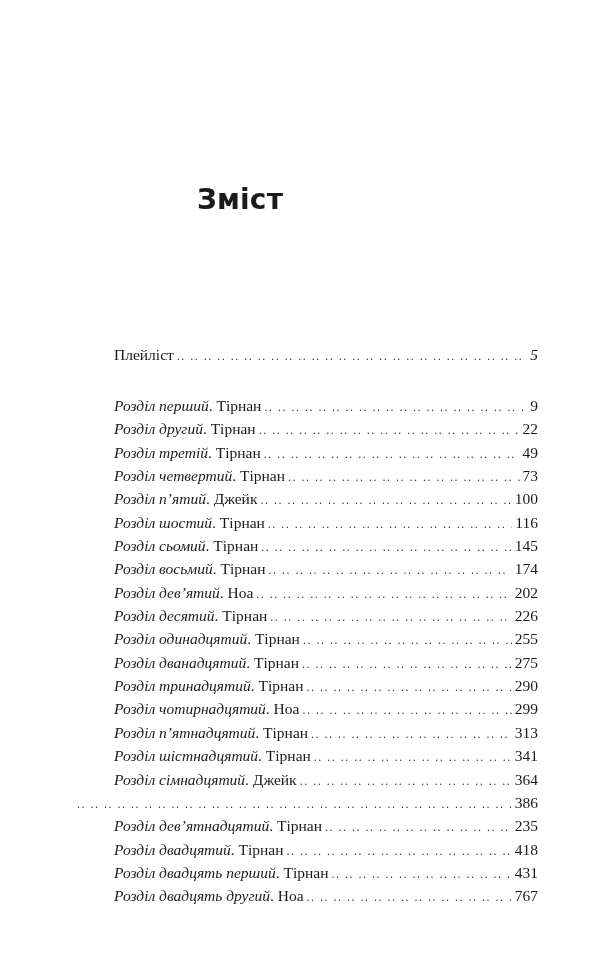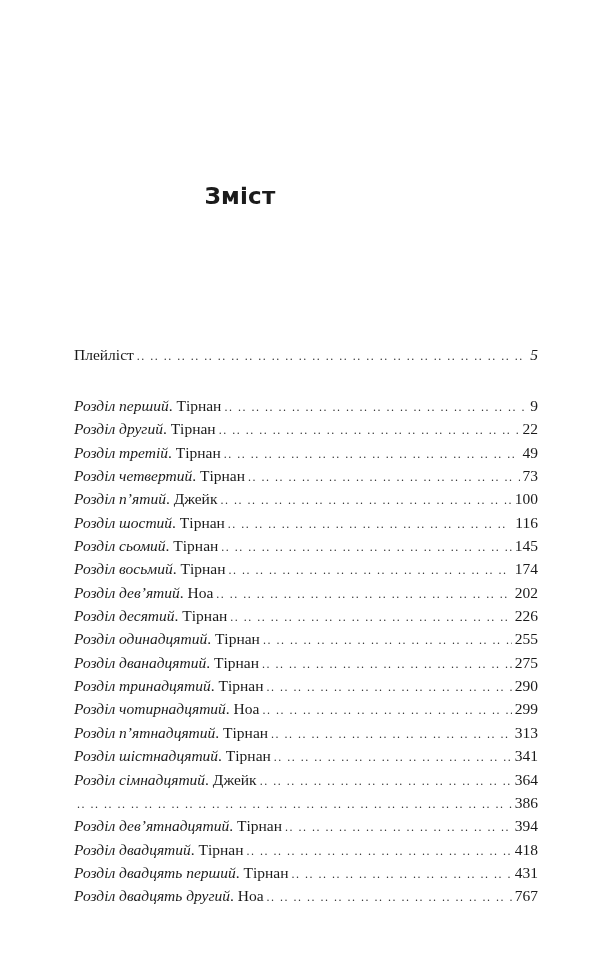--- a/index.html
+++ b/index.html
@@ -22,41 +22,42 @@
       background: #ffffff;
     }
     .title {
       position: absolute;
       top: 183px;
       left: 0;
       width: 480px;
       text-align: center;
       font-family: "DejaVu Sans", sans-serif;
       font-weight: bold;
-      font-size: 23px;
+      font-size: 28px;
       letter-spacing: 0.2px;
       color: #1b1b1b;
     }
     .toc {
       position: absolute;
       left: 74px;
       width: 464px;
       font-family: "Liberation Serif", serif;
       font-size: 15.5px;
       color: #1a1a1a;
     }
     .toc-row {
       display: flex;
       align-items: baseline;
       height: 23.35px;
       line-height: 23.35px;
       white-space: nowrap;
     }
     .toc-row .label {
       flex: 0 0 auto;
+      margin-left: 40px;
     }
     .toc-row .label .it {
       font-style: italic;
       font-weight: normal;
     }
     .toc-row .dots {
       flex: 1 1 auto;
       overflow: hidden;
       margin: 0 3px;
       letter-spacing: 1.5px;
@@ -174,21 +175,21 @@
         <span class="dots">.. .. .. .. .. .. .. .. .. .. .. .. .. .. .. .. .. .. .. .. .. .. .. .. .. .. .. .. .. .. .. .. .. .. .. .. .. .. .. .. .. .. .. ..</span>
         <span class="page-num">364</span>
       </div>
       <div class="toc-row">
         <span class="dots">.. .. .. .. .. .. .. .. .. .. .. .. .. .. .. .. .. .. .. .. .. .. .. .. .. .. .. .. .. .. .. .. .. .. .. .. .. .. .. .. .. .. .. ..</span>
         <span class="page-num">386</span>
       </div>
       <div class="toc-row">
         <span class="label"><span class="it">Розділ дев’ятнадцятий</span><span>. </span><span>Тірнан</span></span>
         <span class="dots">.. .. .. .. .. .. .. .. .. .. .. .. .. .. .. .. .. .. .. .. .. .. .. .. .. .. .. .. .. .. .. .. .. .. .. .. .. .. .. .. .. .. .. ..</span>
-        <span class="page-num">394</span>
+        <span class="page-num">235</span>
       </div>
       <div class="toc-row">
         <span class="label"><span class="it">Розділ двадцятий</span><span>. </span><span>Тірнан</span></span>
         <span class="dots">.. .. .. .. .. .. .. .. .. .. .. .. .. .. .. .. .. .. .. .. .. .. .. .. .. .. .. .. .. .. .. .. .. .. .. .. .. .. .. .. .. .. .. ..</span>
         <span class="page-num">418</span>
       </div>
       <div class="toc-row">
         <span class="label"><span class="it">Розділ двадцять перший</span><span>. </span><span>Тірнан</span></span>
         <span class="dots">.. .. .. .. .. .. .. .. .. .. .. .. .. .. .. .. .. .. .. .. .. .. .. .. .. .. .. .. .. .. .. .. .. .. .. .. .. .. .. .. .. .. .. ..</span>
         <span class="page-num">431</span>

